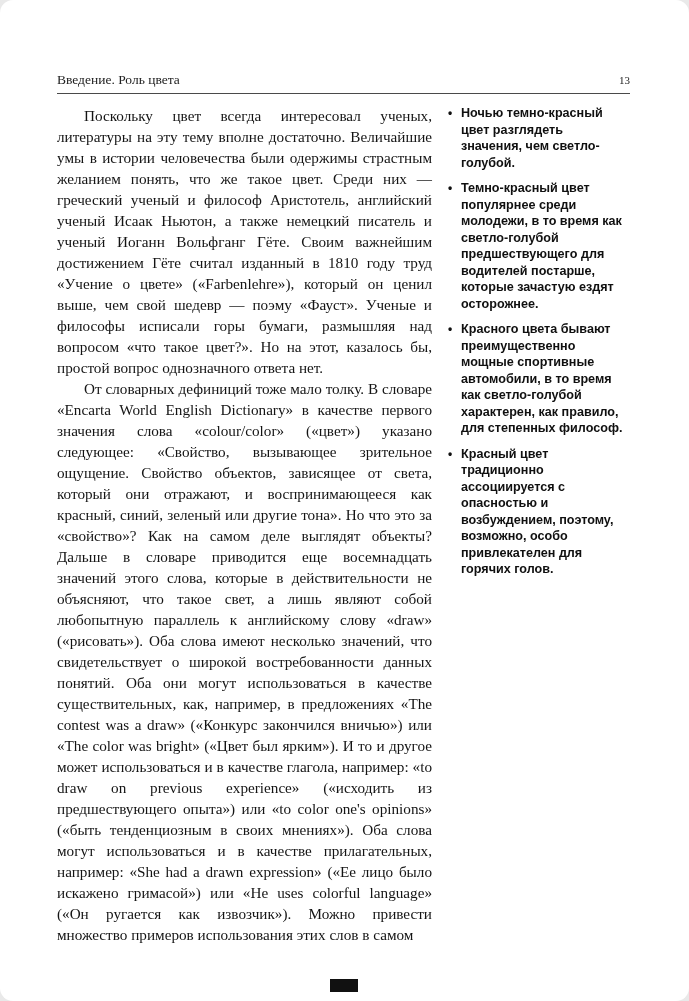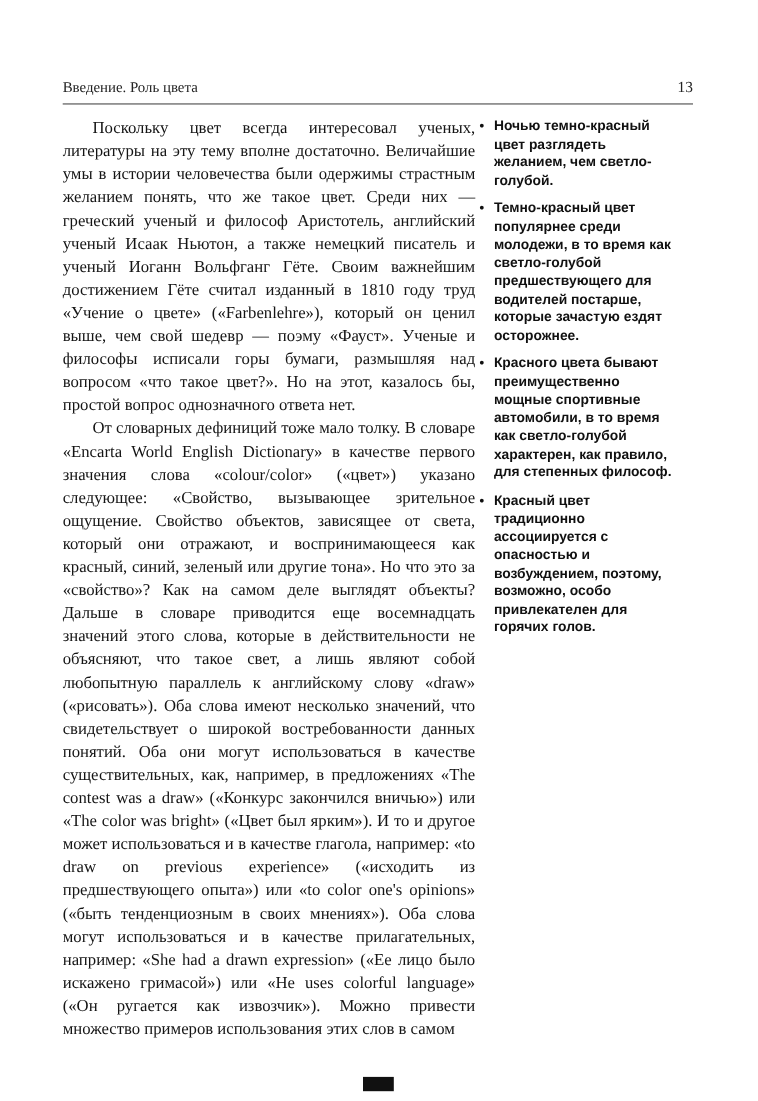--- a/index.html
+++ b/index.html
@@ -10,38 +10,39 @@
   .page {
     position: relative;
     width: 689px;
     height: 1001px;
     margin: 0 auto;
     background: #ffffff;
     box-sizing: border-box;
     padding: 72px 59px 0 57px;
     color: #1b1b1b;
     overflow: hidden;
+    border-radius: 13px;
   }
   .running-head {
     display: flex;
     justify-content: space-between;
     align-items: baseline;
     font-family: "Liberation Serif", serif;
     font-size: 13.5px;
     color: #222;
     padding-bottom: 5px;
     border-bottom: 1px solid #4a4a4a;
   }
   .running-head .folio {
-    font-size: 14px;
+    font-size: 11px;
   }
   .content {
     display: flex;
     margin-top: 11px;
-    gap: 4px;
+    gap: 16px;
   }
   .body-col {
     width: 375px;
     font-family: "Liberation Serif", serif;
     font-size: 15.2px;
     line-height: 21px;
     text-align: justify;
     color: #141414;
   }
   .body-col p {
@@ -95,21 +96,21 @@
 
     <div class="body-col">
       <p>Поскольку цвет всегда интересовал ученых, литературы на эту тему вполне достаточно. Величайшие умы в истории человечества были одержимы страстным желанием понять, что же такое цвет. Среди них — греческий ученый и философ Аристотель, английский ученый Исаак Ньютон, а также немецкий писатель и ученый Иоганн Вольфганг Гёте. Своим важнейшим достижением Гёте считал изданный в 1810 году труд «Учение о цвете» («Farbenlehre»), который он ценил выше, чем свой шедевр — поэму «Фауст». Ученые и философы исписали горы бумаги, размышляя над вопросом «что такое цвет?». Но на этот, казалось бы, простой вопрос однозначного ответа нет.</p>
       <p>От словарных дефиниций тоже мало толку. В словаре «Encarta World English Dictionary» в качестве первого значения слова «colour/color» («цвет») указано следующее: «Свойство, вызывающее зрительное ощущение. Свойство объектов, зависящее от света, который они отражают, и воспринимающееся как красный, синий, зеленый или другие тона». Но что это за «свойство»? Как на самом деле выглядят объекты? Дальше в словаре приводится еще восемнадцать значений этого слова, которые в действительности не объясняют, что такое свет, а лишь являют собой любопытную параллель к английскому слову «draw» («рисовать»). Оба слова имеют несколько значений, что свидетельствует о широкой востребованности данных понятий. Оба они могут использоваться в качестве существительных, как, например, в предложениях «The contest was a draw» («Конкурс закончился вничью») или «The color was bright» («Цвет был ярким»). И то и другое может использоваться и в качестве глагола, например: «to draw on previous experience» («исходить из предшествующего опыта») или «to color one's opinions» («быть тенденциозным в своих мнениях»). Оба слова могут использоваться и в качестве прилагательных, например: «She had a drawn expression» («Ее лицо было искажено гримасой») или «He uses colorful language» («Он ругается как извозчик»). Можно привести множество примеров использования этих слов в самом</p>
     </div>
 
     <div class="sidebar">
 
       <div class="bullet-item">
         <span class="bullet-marker">•</span>
-        <span class="bullet-text">Ночью темно-красный цвет разглядеть желанием, чем светло-голубой.</span>
+        <span class="bullet-text">Ночью темно-красный цвет разглядеть значения, чем светло-голубой.</span>
       </div>
 
       <div class="bullet-item">
         <span class="bullet-marker">•</span>
         <span class="bullet-text">Темно-красный цвет популярнее среди молодежи, в то время как светло-голубой предшествующего для водителей постарше, которые зачастую ездят осторожнее.</span>
       </div>
 
       <div class="bullet-item">
         <span class="bullet-marker">•</span>
         <span class="bullet-text">Красного цвета бывают преимущественно мощные спортивные автомобили, в то время как светло-голубой характерен, как правило, для степенных философ.</span>

